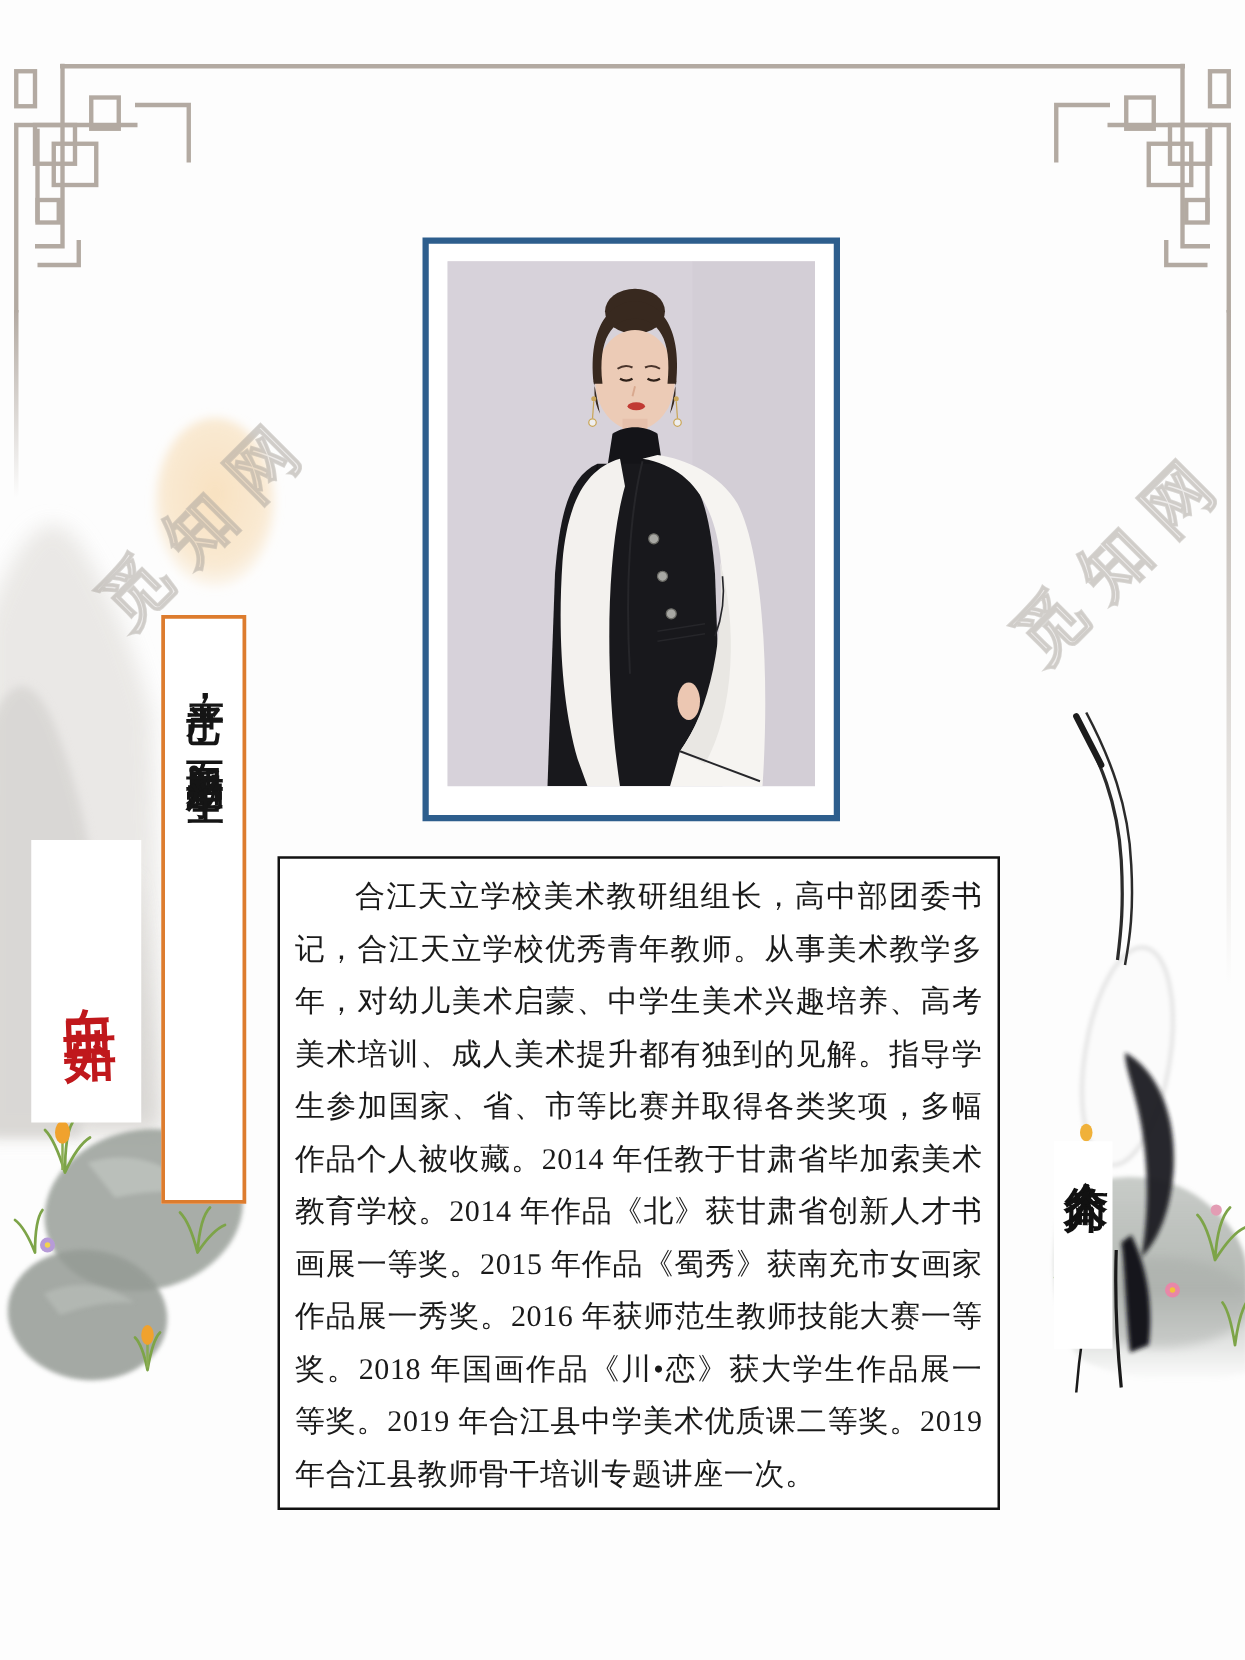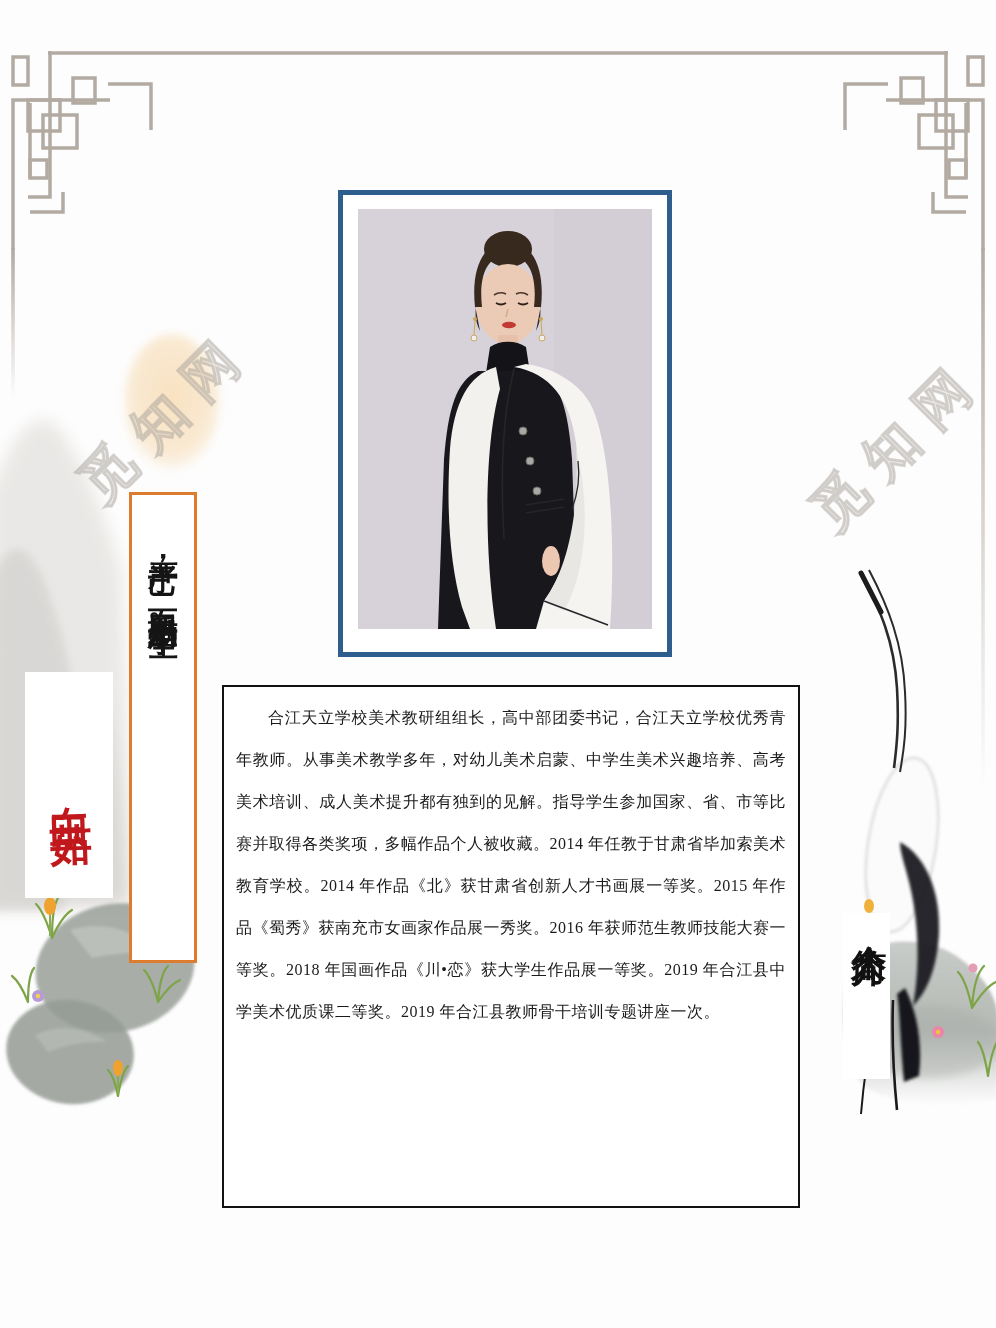--- a/index.html
+++ b/index.html
@@ -51,21 +51,21 @@
     font-size:42px;line-height:84px;letter-spacing:8px;font-weight:700;
     color:#c0181c;transform:rotate(-2deg);
   }
   
   .bio-box{
     position:absolute;left:222px;top:685px;width:578px;height:523px;
     box-sizing:border-box;border:2px solid #121212;background:#ffffff;z-index:2;
     padding:10px 12px 0 12px;overflow:hidden;
   }
   .bio-box p{
-    margin:0;font-size:16px;line-height:42px;color:#1a1a1a;
+    margin:0;font-size:24px;line-height:42px;color:#1a1a1a;
     text-align:justify;text-indent:2em;letter-spacing:0.5px;
   }
   
   .section-label{
     position:absolute;left:843px;top:913px;width:47px;height:166px;
     background:#ffffff;z-index:2;display:flex;justify-content:center;
   }
   .section-label span{
     writing-mode:vertical-rl;text-orientation:upright;
     font-size:35px;line-height:44px;letter-spacing:2px;font-weight:700;

